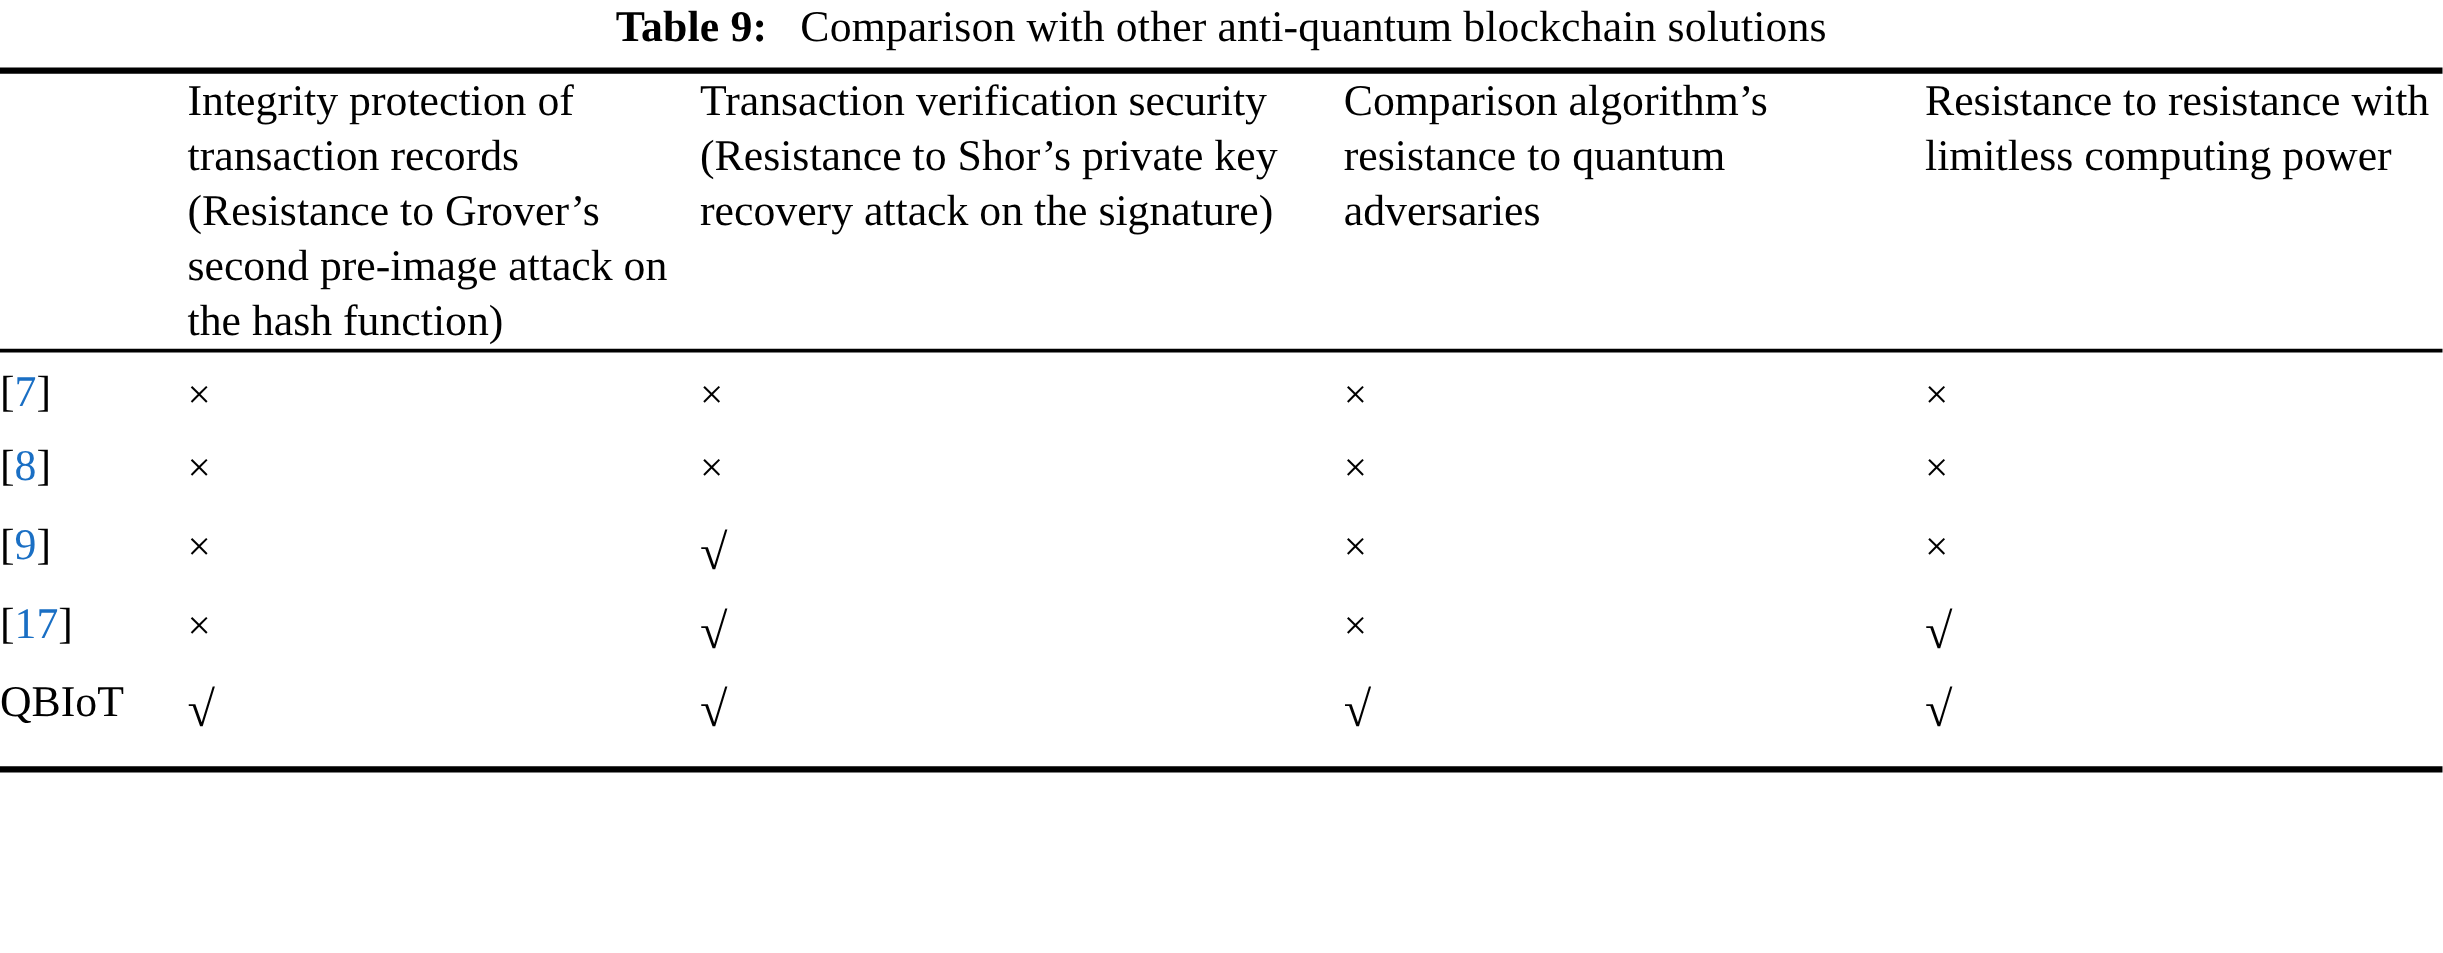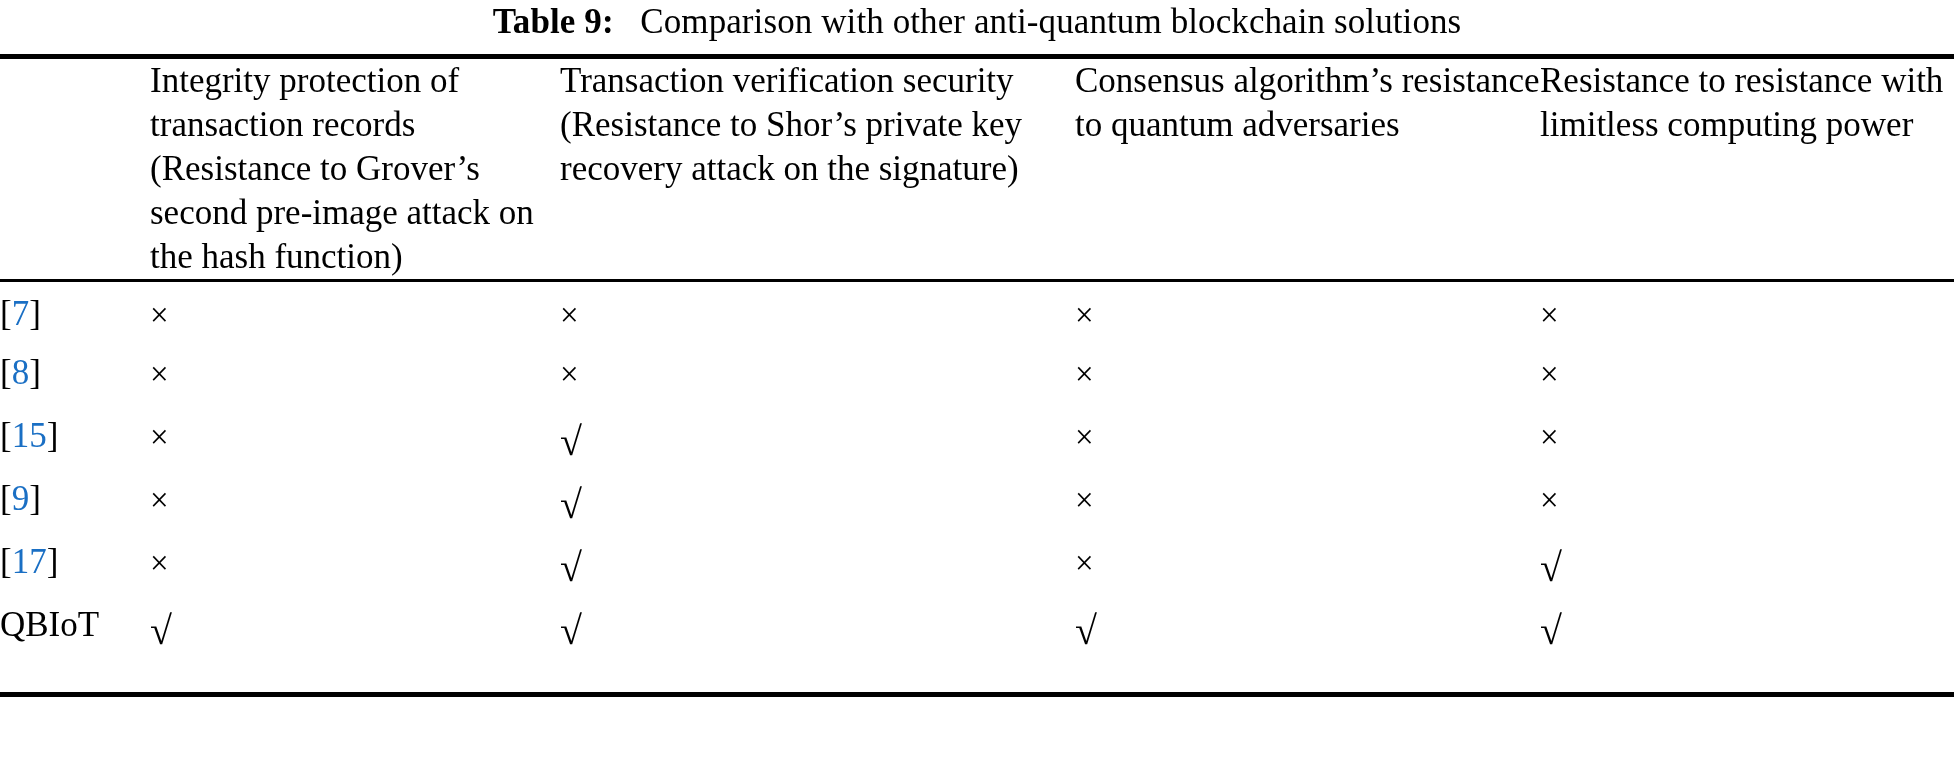--- a/index.html
+++ b/index.html
@@ -113,21 +113,21 @@
     top: 1px;
   }
   .mark-check {
     font-size: 40px;
     line-height: 1;
     position: relative;
     top: 4px;
   }
 
   .row-first .body-cell { padding-top: 14px; height: 59px; }
-  .row-last  .body-cell { padding-bottom: 22px; }
+  .row-last  .body-cell { padding-bottom: 6px; }
 
   .name-cell {
     font-size: 35px;
     white-space: nowrap;
   }
 
   .header-block { padding-bottom: 16px; }
 </style>
 </head>
 <body>
@@ -147,21 +147,21 @@
         <col class="c-1">
         <col class="c-2">
         <col class="c-3">
         <col class="c-4">
     </colgroup>
     <tbody>
       <tr>
         <td class="hdr-cell hdr-ref"></td>
         <td class="hdr-cell">Integrity protection of transaction records (Resistance to Grover’s second pre-image attack on the hash function)</td>
         <td class="hdr-cell">Transaction verification security (Resistance to Shor’s private key recovery attack on the signature)</td>
-        <td class="hdr-cell">Consensus algorithm’s resistance to quantum adversaries</td>
+        <td class="hdr-cell">Comparison algorithm’s resistance to quantum adversaries</td>
         <td class="hdr-cell">Resistance to resistance with limitless computing power</td>
       </tr>
     </tbody>
   </table>
 
   <div class="rule-thin rule-mid"></div>
 
   <table class="tbl">
     <colgroup>
       <col class="c-ref">
@@ -181,27 +181,20 @@
       </tr>
 
       <tr>
         <td class="body-cell ref-cell"><span>[</span><span class="ref-num">8</span><span>]</span></td>
         <td class="body-cell"><span class="mark mark-cross">×</span></td>
         <td class="body-cell"><span class="mark mark-cross">×</span></td>
         <td class="body-cell"><span class="mark mark-cross">×</span></td>
         <td class="body-cell"><span class="mark mark-cross">×</span></td>
       </tr>
 
-      <tr>
-        <td class="body-cell ref-cell"><span>[</span><span class="ref-num">15</span><span>]</span></td>
-        <td class="body-cell"><span class="mark mark-cross">×</span></td>
-        <td class="body-cell"><span class="mark mark-check">√</span></td>
-        <td class="body-cell"><span class="mark mark-cross">×</span></td>
-        <td class="body-cell"><span class="mark mark-cross">×</span></td>
-      </tr>
 
       <tr>
         <td class="body-cell ref-cell"><span>[</span><span class="ref-num">9</span><span>]</span></td>
         <td class="body-cell"><span class="mark mark-cross">×</span></td>
         <td class="body-cell"><span class="mark mark-check">√</span></td>
         <td class="body-cell"><span class="mark mark-cross">×</span></td>
         <td class="body-cell"><span class="mark mark-cross">×</span></td>
       </tr>
 
       <tr>

